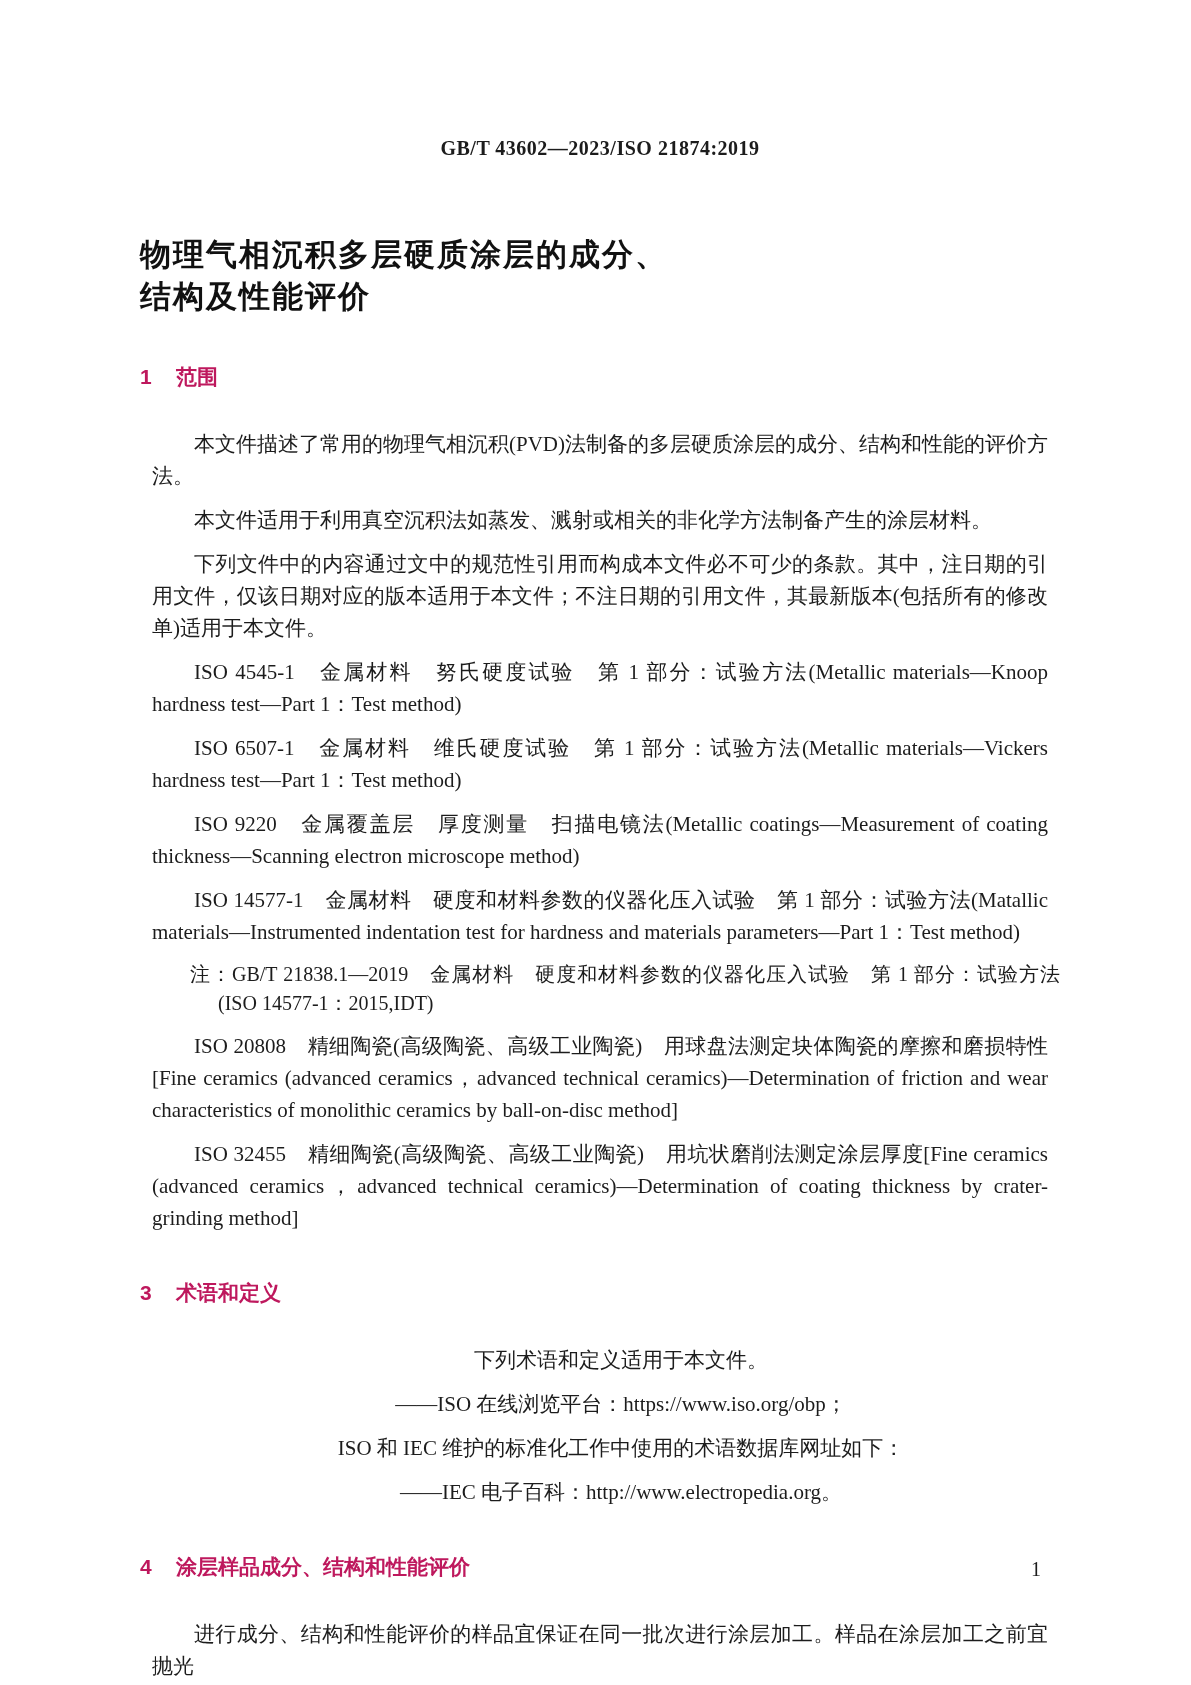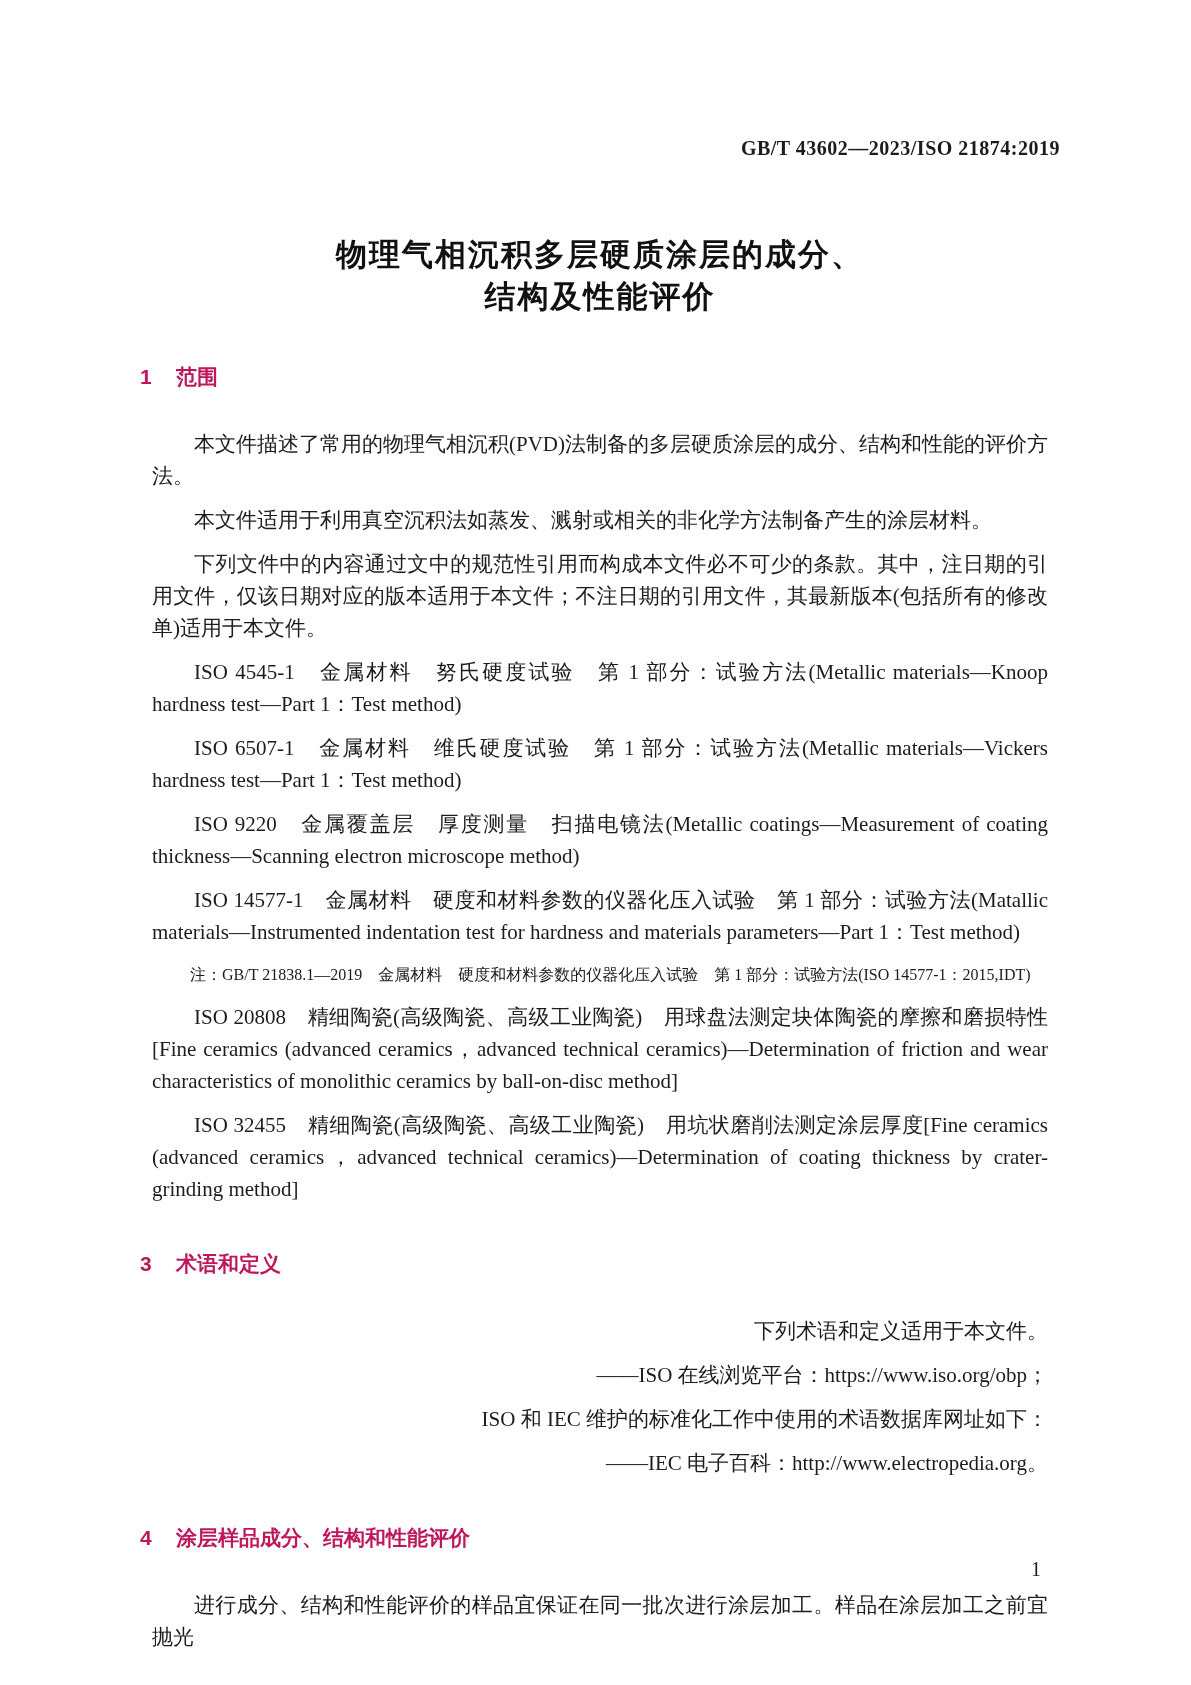--- a/index.html
+++ b/index.html
@@ -9,30 +9,29 @@
     height: 1685px;
     margin: 0 auto;
     background: #ffffff;
     box-sizing: border-box;
     padding: 136px 131px 0 140px;
     font-family: "Liberation Serif", "DejaVu Serif", serif;
     color: #1c1c1c;
     overflow: hidden;
   }
   .std-header {
-    text-align: right;
+    text-align: center;
     font-weight: bold;
     font-size: 20px;
     letter-spacing: 0.5px;
     line-height: 24px;
     font-family: "Liberation Serif", "DejaVu Serif", serif;
   }
   .doc-title {
     margin: 74px 0 0 0;
-    text-align: center;
     font-family: "Liberation Sans", "DejaVu Sans", sans-serif;
     font-weight: bold;
     font-size: 31px;
     line-height: 42px;
     letter-spacing: 2px;
     color: #111;
   }
   h2.sec-heading {
     font-family: "Liberation Sans", "DejaVu Sans", sans-serif;
     font-weight: bold;
@@ -42,23 +41,23 @@
     color: #be185d;
   }
   h2.sec-heading .sec-num { display: inline-block; min-width: 36px; }
   p.body-p {
     font-size: 21px;
     line-height: 32px;
     margin: 12px;
     text-align: justify;
     text-indent: 2em;
   }
-  p.body-p.no-just { text-align: right; }
+  p.body-p.no-just { text-align: center; }
   p.note-p {
-    font-size: 16px;
+    font-size: 20px;
     line-height: 29px;
     margin: 1px 0;
     padding-left: 78px;
     text-indent: -28px;
     text-align: justify;
   }
   .page-number {
     position: absolute;
     right: 150px;
     top: 1558px;

